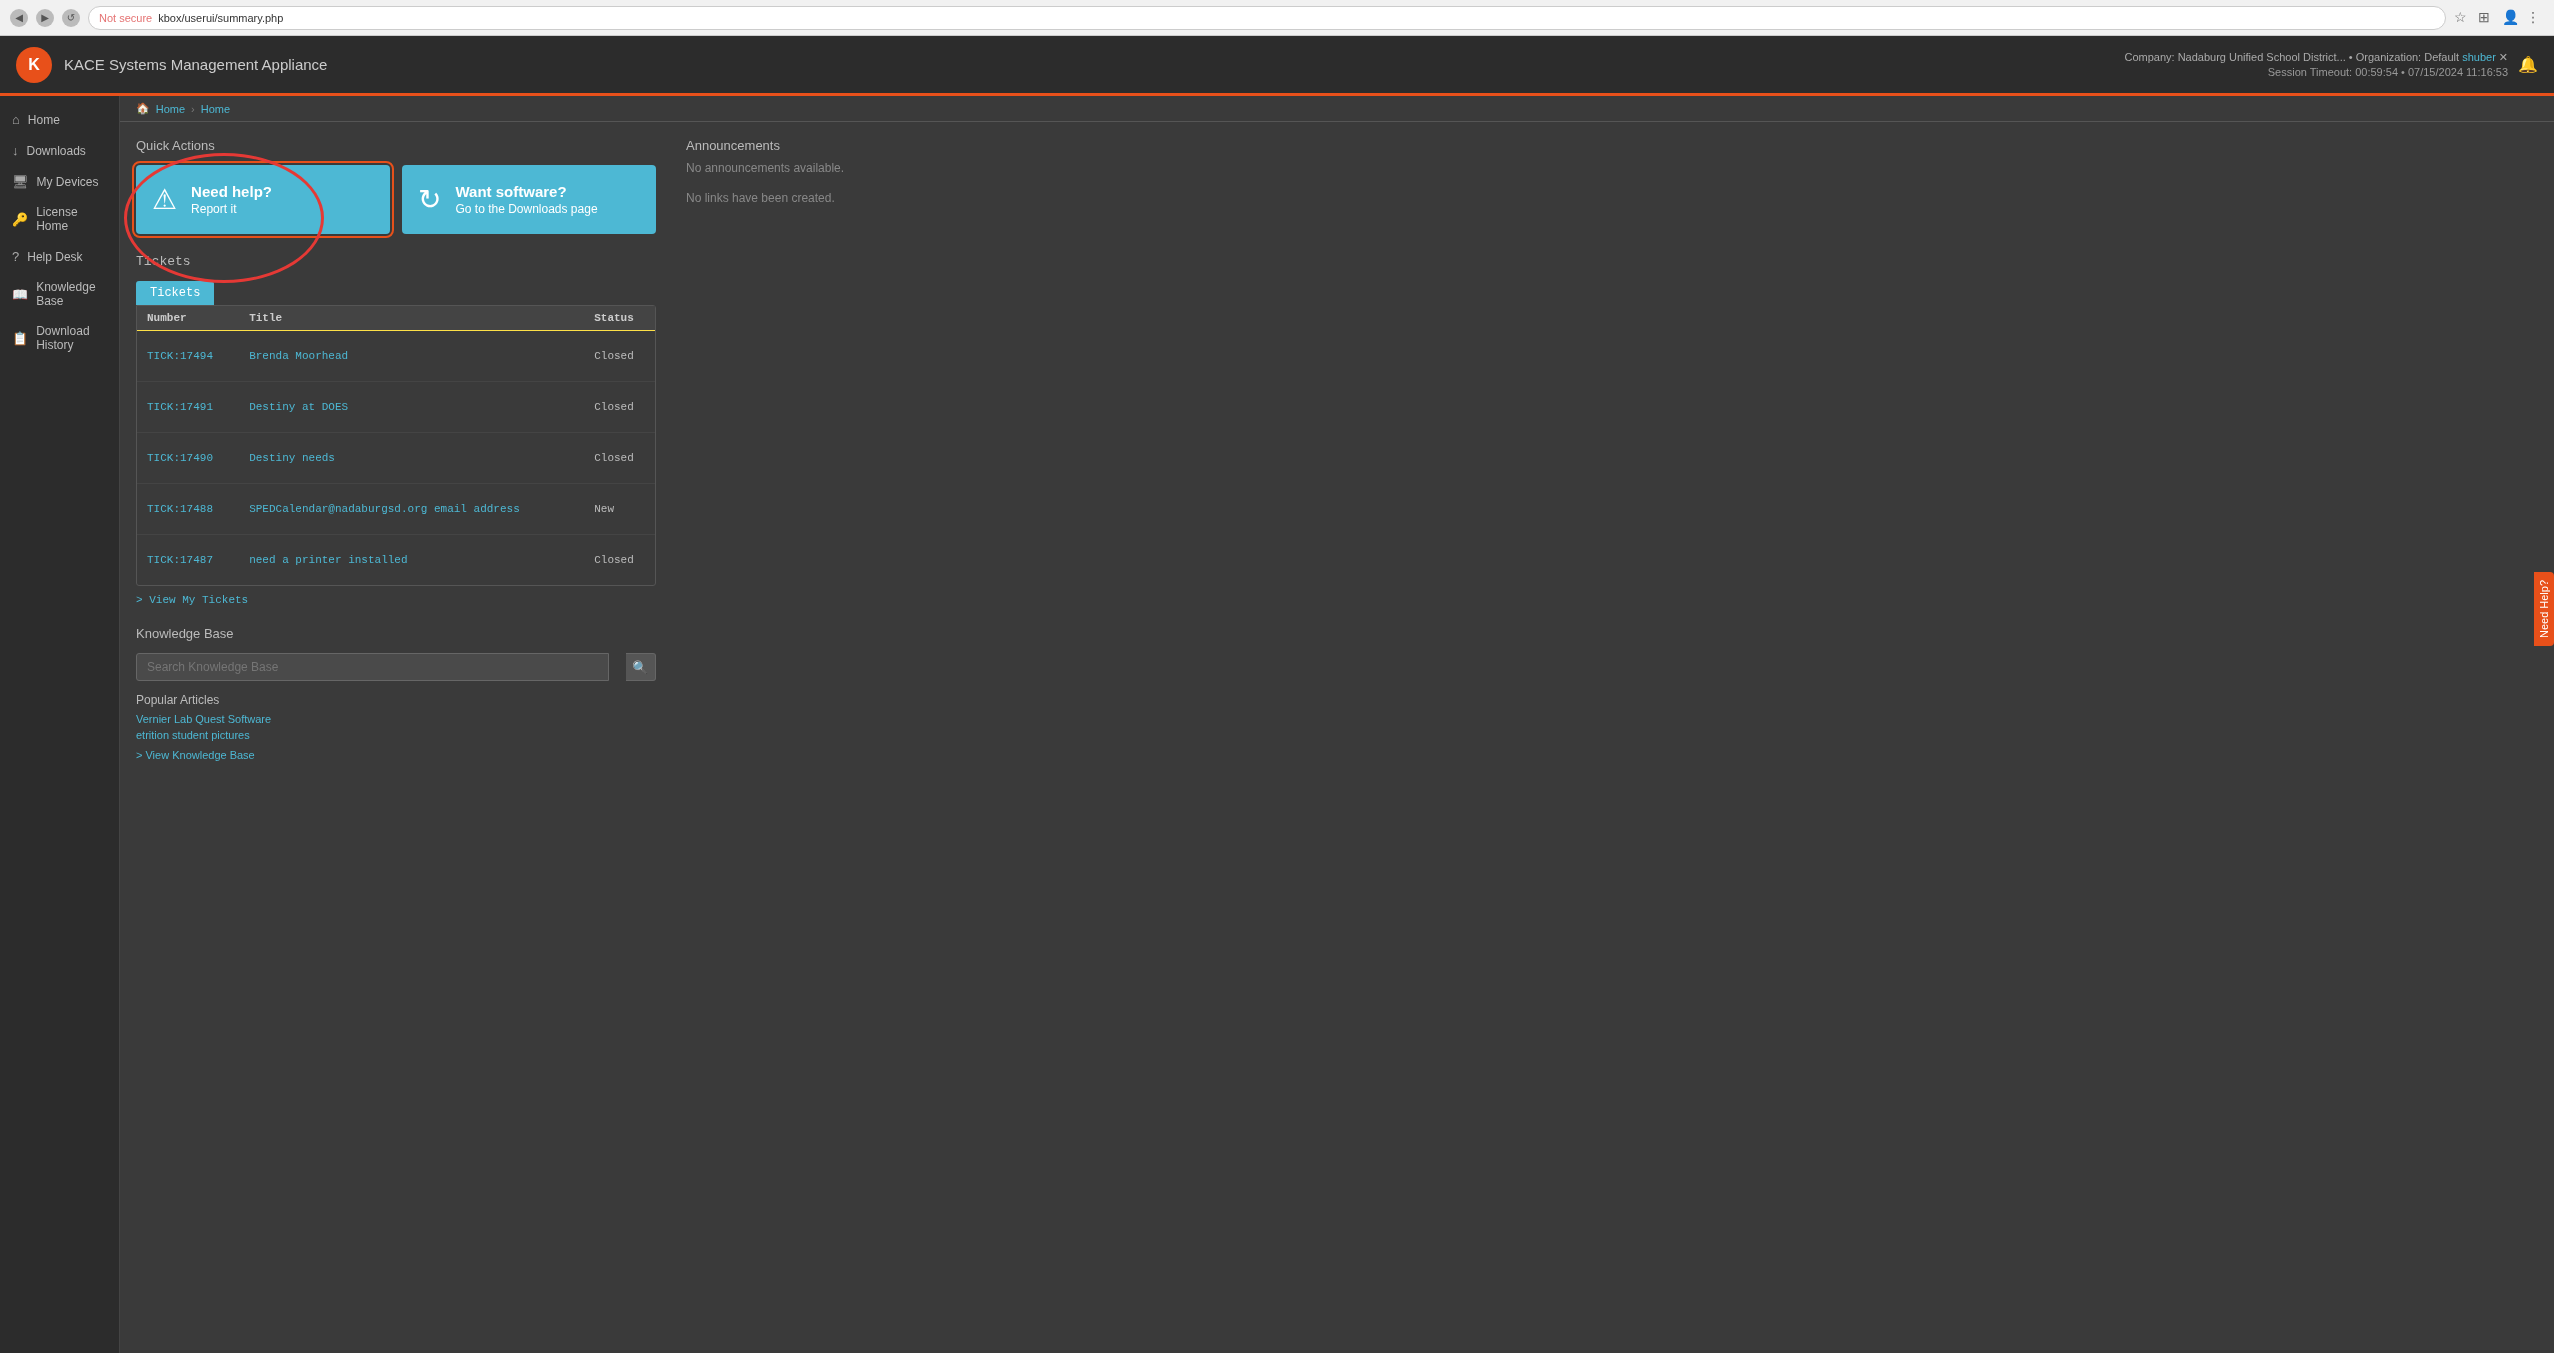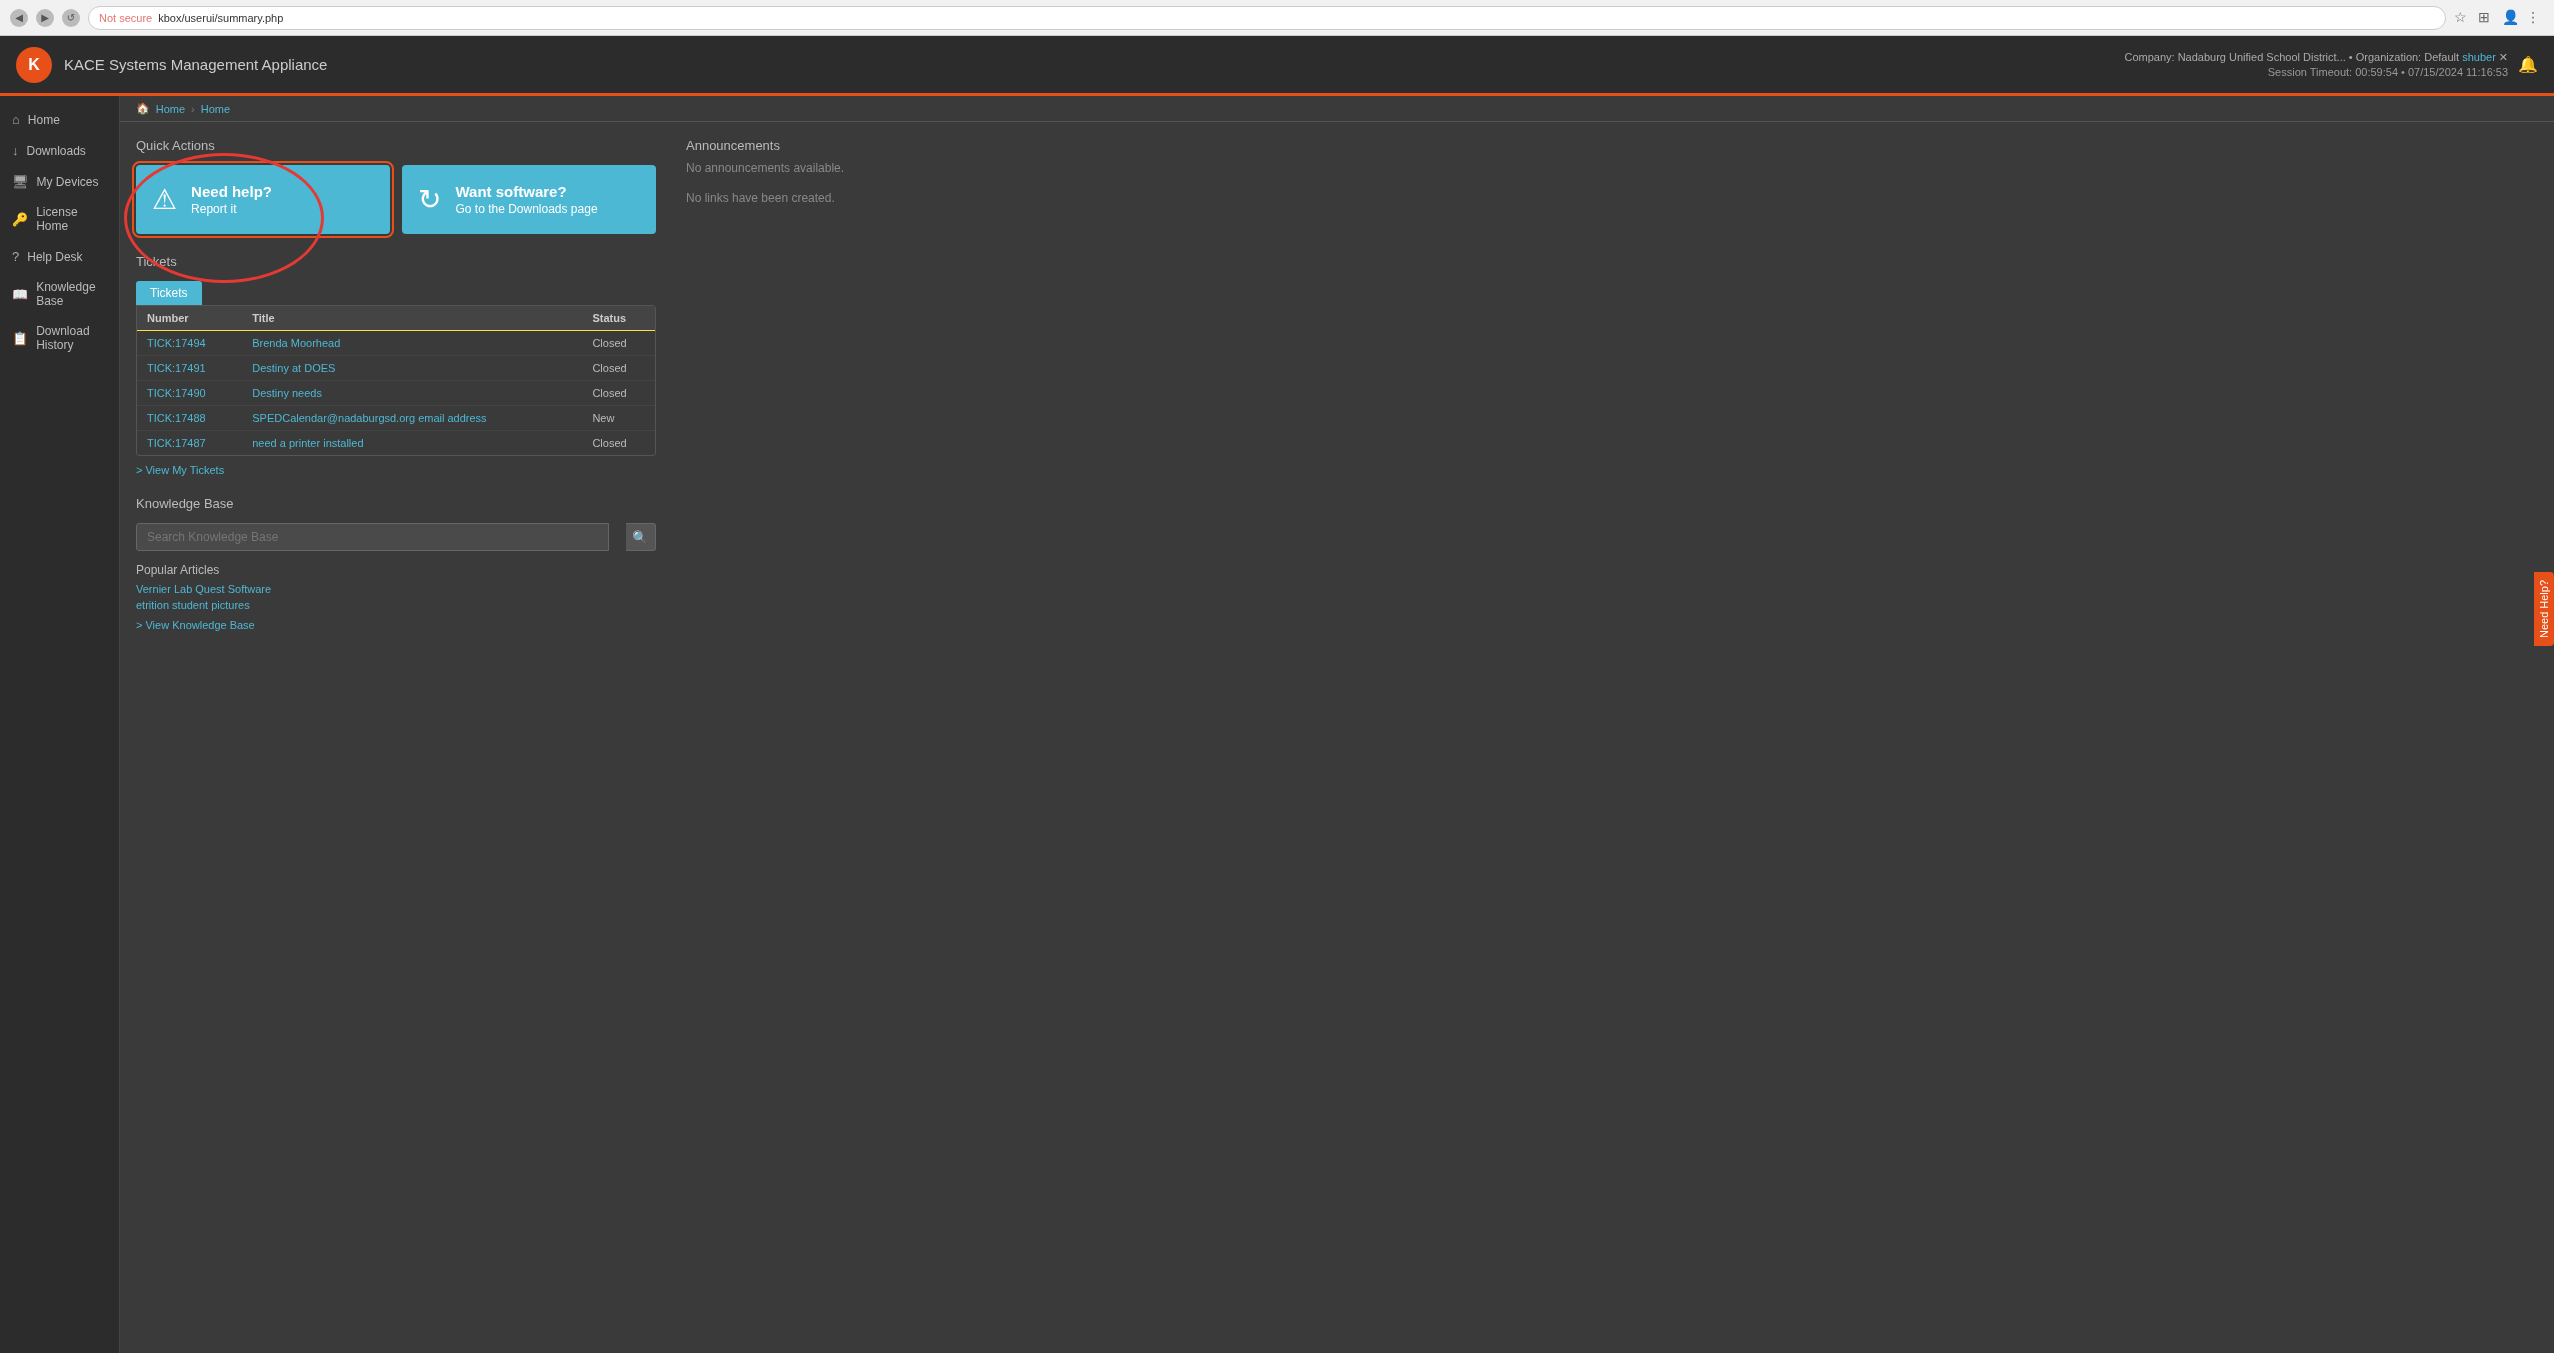--- a/index.html
+++ b/index.html
@@ -135,21 +135,21 @@
     .red-circle {
       position: absolute;
       top: -12px; left: -12px;
       width: 200px; height: 130px;
       border: 3px solid #e53935;
       border-radius: 50%;
       pointer-events: none;
     }
 
     
-    .tickets-section { margin-bottom: 20px; }
+    .tickets-section { margin-bottom: 20px; font-family: Liberation Mono, monospace; }
     .tickets-tab {
       background: #4db8d4;
       color: white;
       padding: 5px 14px;
       font-size: 12px;
       display: inline-block;
       border-radius: 3px 3px 0 0;
       margin-bottom: 0;
     }
     .tickets-table-wrapper {
@@ -160,21 +160,21 @@
     .tickets-table th {
       background: #444;
       color: #ccc;
       padding: 6px 10px;
       text-align: left;
       font-size: 11px;
       font-weight: bold;
       border-bottom: 1px solid #fde047;
     }
     .tickets-table td {
-      padding: 6px 10px;
+      padding: 19px 10px;
       font-size: 11px;
       border-bottom: 1px solid #444;
       color: #bbb;
     }
     .tickets-table tr:last-child td { border-bottom: none; }
     .ticket-link { color: #4db8d4; cursor: pointer; }
     .status-new { color: #bbb; }
     .status-closed { color: #bbb; }
     .view-link { color: #4db8d4; font-size: 11px; cursor: pointer; margin-top: 8px; display: block; }
 

